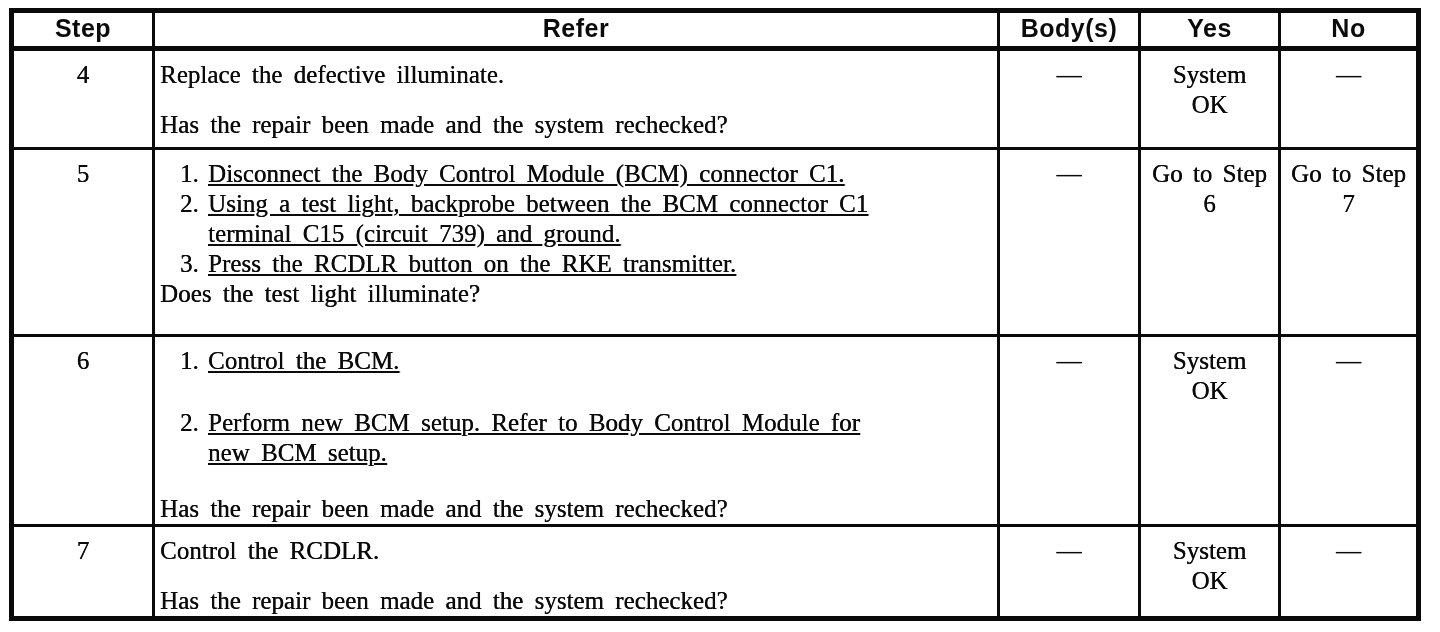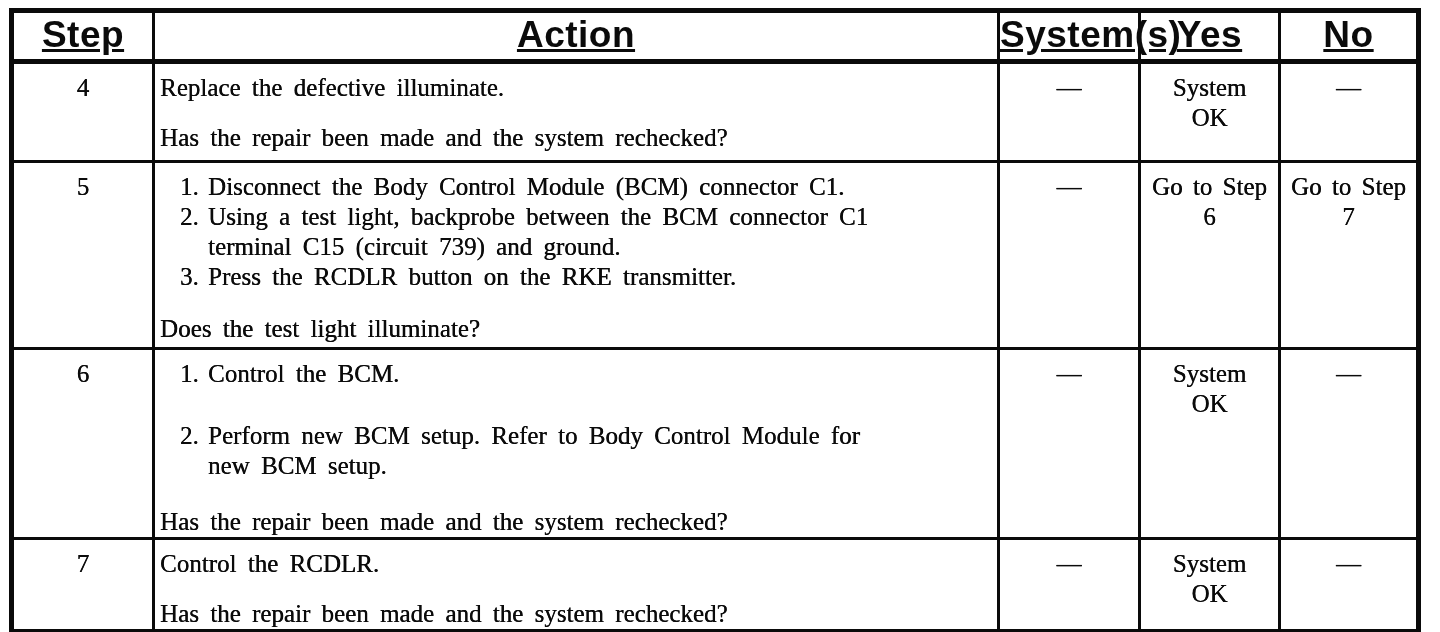--- a/index.html
+++ b/index.html
@@ -21,70 +21,69 @@
   col.c-action { width:845px; }
   col.c-values { width:141px; }
   col.c-yes    { width:140px; }
   col.c-no     { width:139px; }
 
   th, td { border:3px solid #0a0a0a; vertical-align:top; }
 
   thead th {
     font-family:"Liberation Sans","DejaVu Sans",sans-serif;
     font-weight:bold;
-    font-size:37px;
+    font-size:25px;
     letter-spacing:0.5px;
     text-align:center;
     vertical-align:middle;
     height:36px;
     padding:1px 0 3px 0;
     border-bottom:5px solid #0a0a0a;
-    text-decoration:underline;
   }
 
   td {
     font-size:25px;
     line-height:30px;
     text-shadow:0.35px 0 0 currentColor;
   }
   tr.row-4 { height:100px; }
   tr.row-5 { height:187px; }
   tr.row-6 { height:182px; }
   tr.row-7 { height:92px; }
 
   td.step-cell   { text-align:center; padding-top:9px; }
   td.action-cell { padding:9px 8px 0 5px; word-spacing:5px; }
   td.center-cell { text-align:center; padding-top:9px; word-spacing:4px; white-space:pre-line; }
 
   .li { position:relative; padding-left:48px; }
   .li .num { position:absolute; left:20px; }
-  .li .txt { white-space:pre-line; }
+  .li .txt { white-space:pre-line;text-decoration:underline; }
 
   .mt20 { margin-top:20px; }
-  .mt22 { margin-top:22px; }
+  .mt22 { }
   .mt26 { margin-top:26px; }
   .mt32 { margin-top:32px; }
 </style>
 </head>
 <body>
 
 <div class="scan-page">
   <table class="diag">
     <colgroup>
       <col class="c-step">
         <col class="c-action">
         <col class="c-values">
         <col class="c-yes">
         <col class="c-no">
     </colgroup>
     <thead>
       <tr>
         <th>Step</th>
-        <th>Action</th>
-        <th>System(s)</th>
+        <th>Refer</th>
+        <th>Body(s)</th>
         <th>Yes</th>
         <th>No</th>
       </tr>
     </thead>
     <tbody>
 
       <tr class="row-4">
         <td class="step-cell">4</td>
         <td class="action-cell">
           <div>Replace the defective illuminate.</div>

